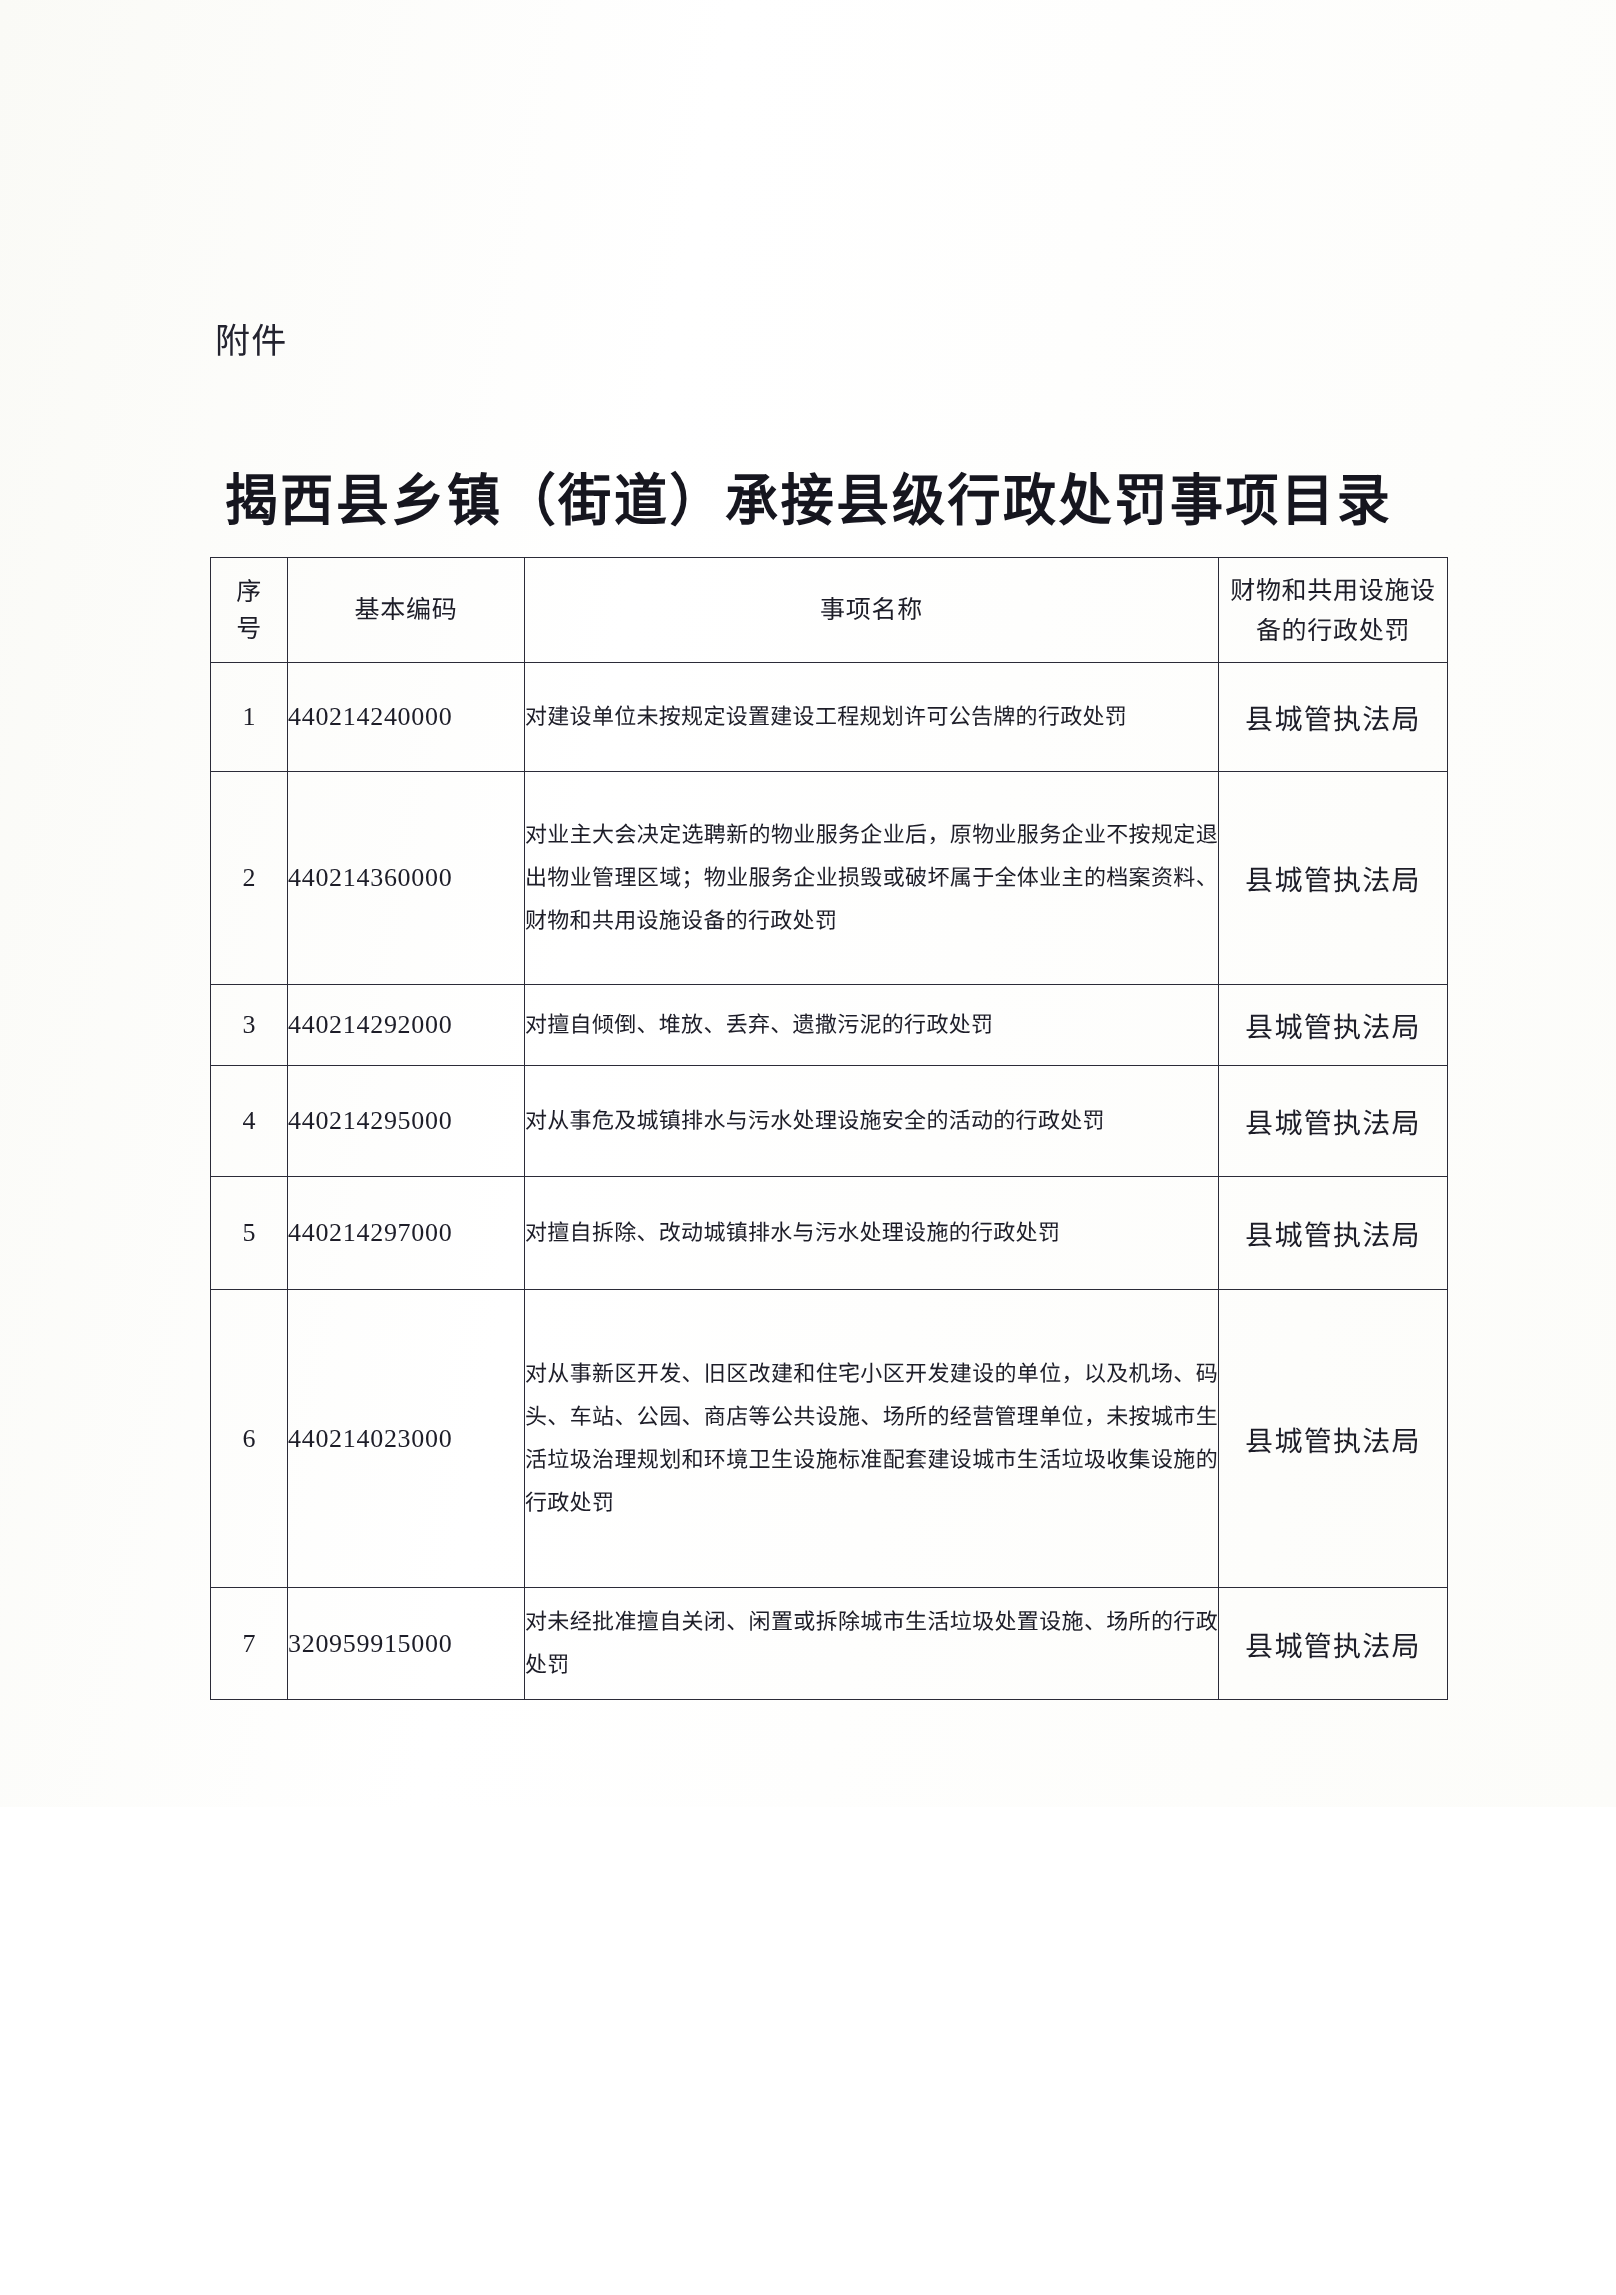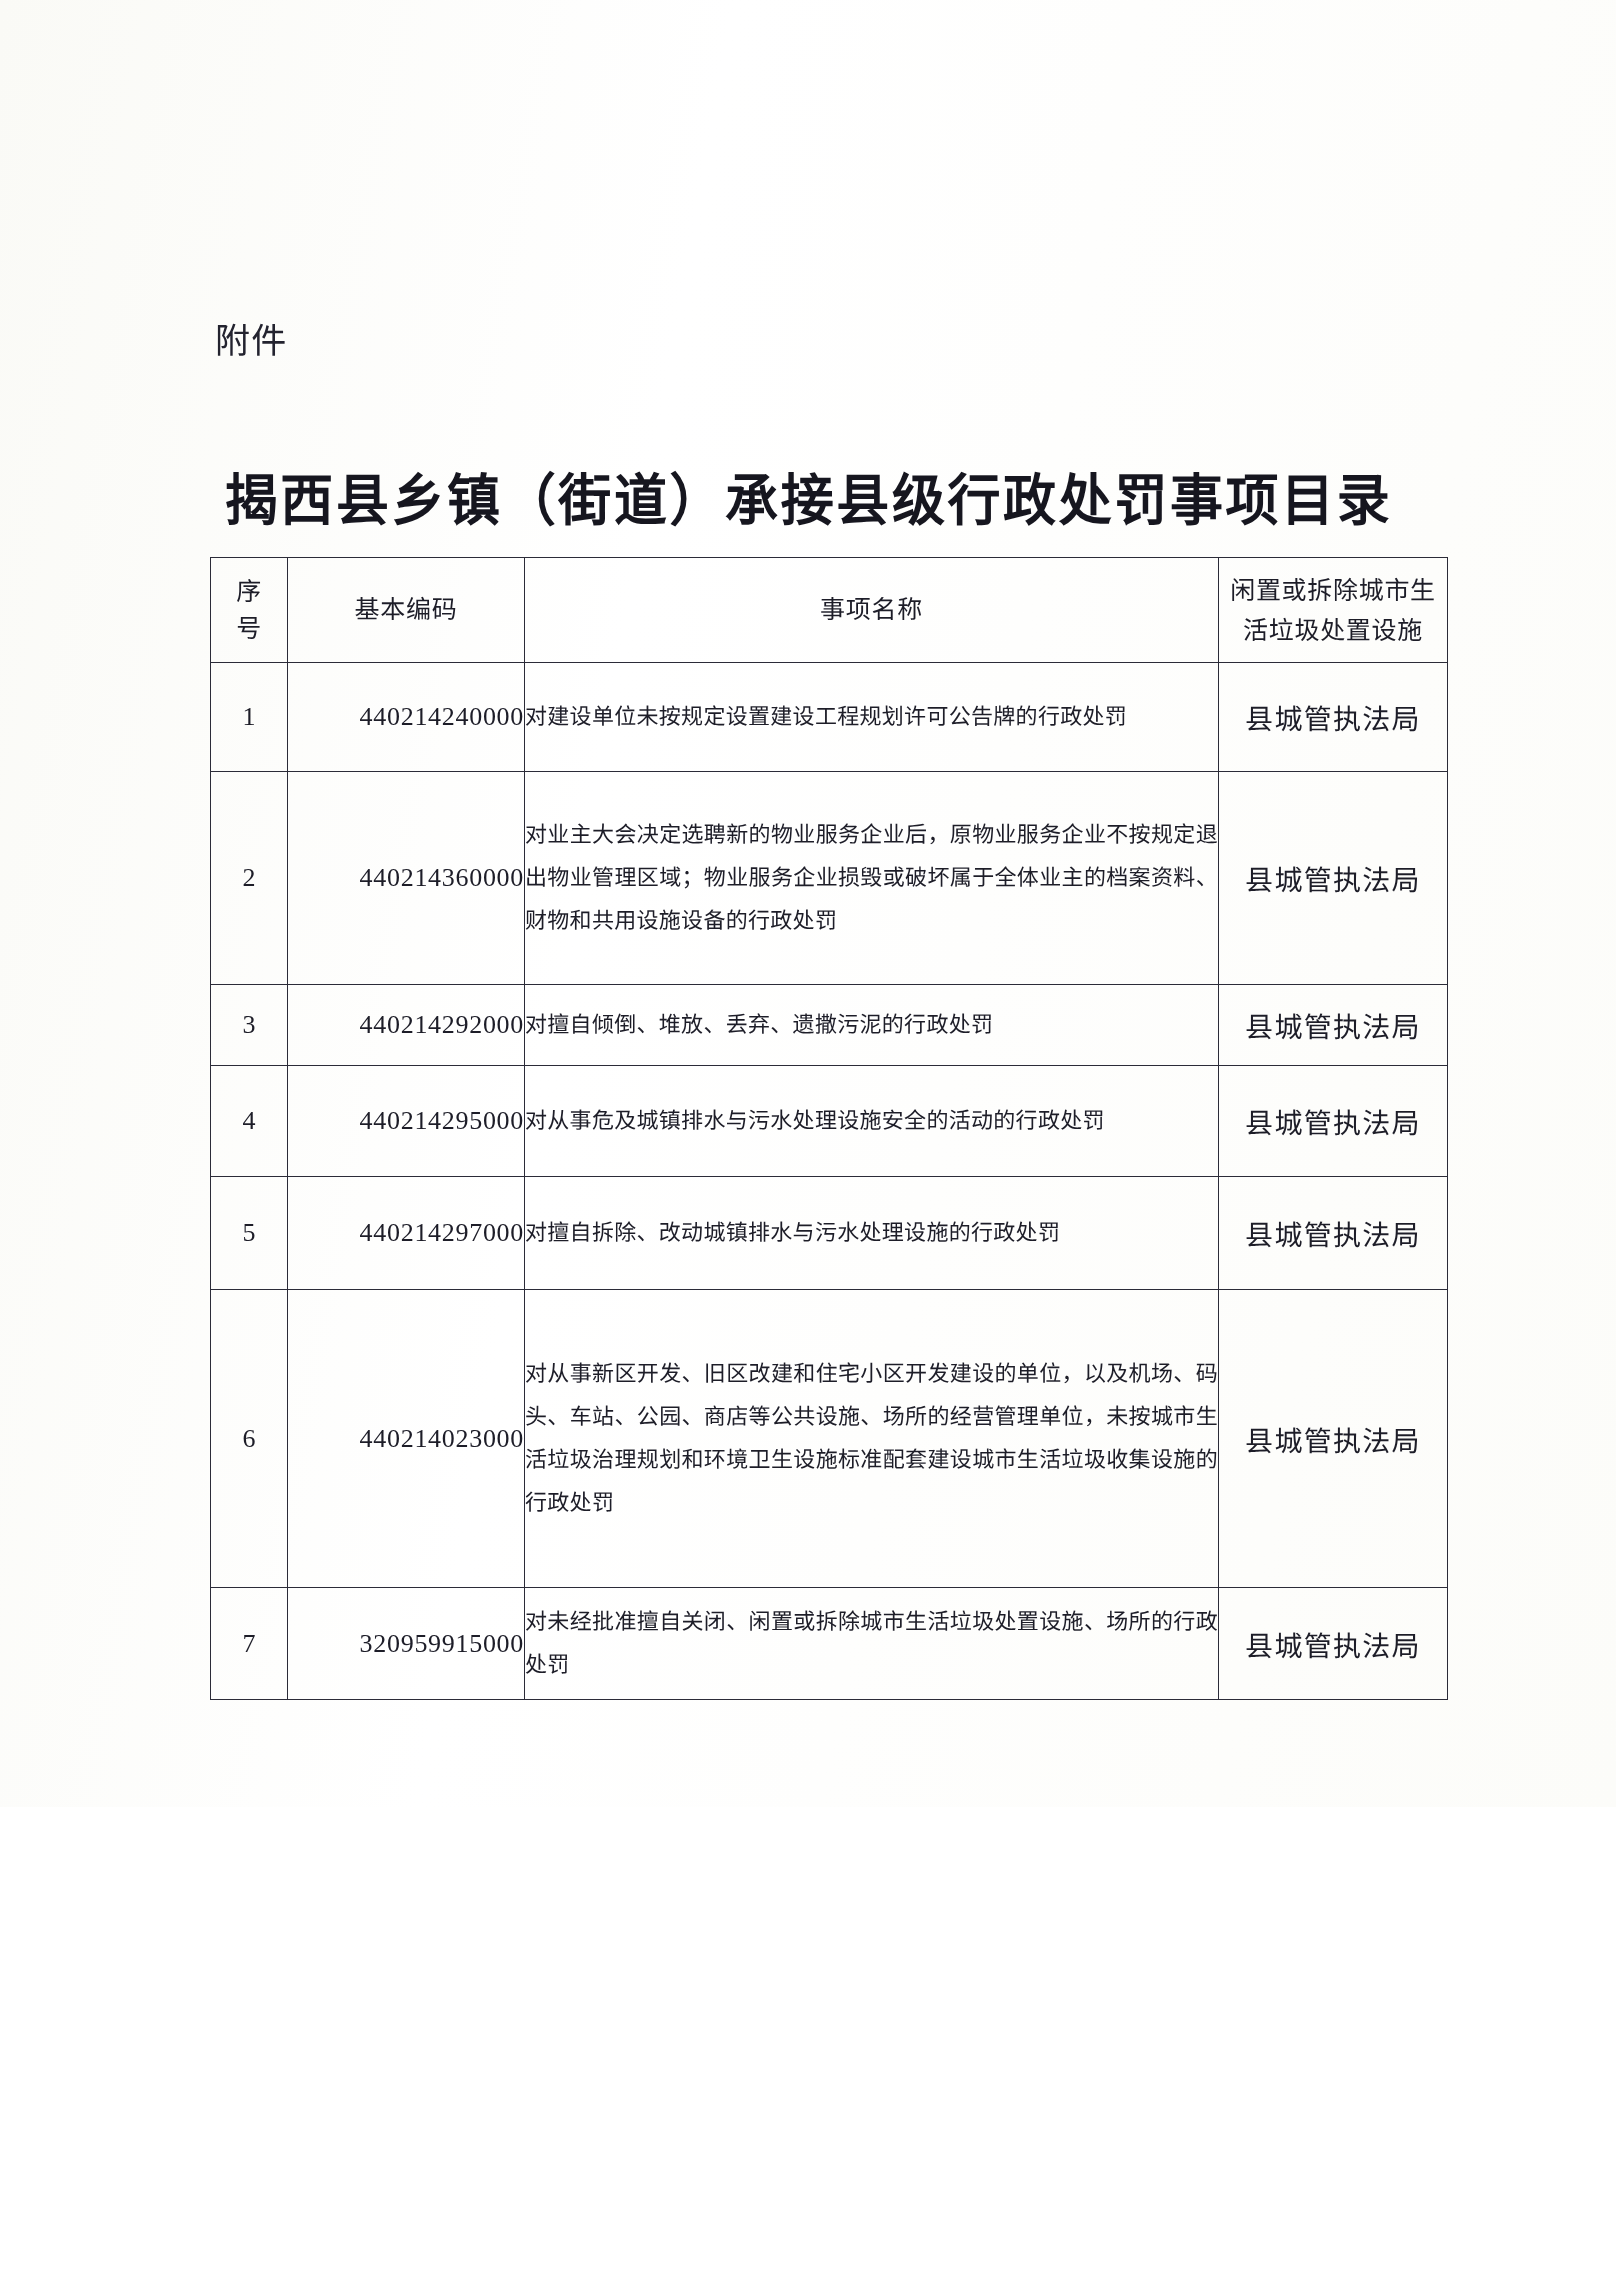--- a/index.html
+++ b/index.html
@@ -106,21 +106,21 @@
     word-break: break-all;
   }
 
   .cell-seq {
     text-align: center;
     font-size: 26px;
     font-family: "Liberation Serif", "DejaVu Serif", serif;
     letter-spacing: 0;
   }
   .cell-code {
-    text-align: right;
+    text-align: left;
     font-size: 26px;
     letter-spacing: 0.7px;
     font-family: "Liberation Serif", "DejaVu Serif", serif;
     white-space: nowrap;
   }
   .cell-name {
     text-align: left;
     font-size: 22px;
     line-height: 1.95;
     padding: 17px 14.3px 17px 15.6px;
@@ -181,21 +181,21 @@
             <th class="th-seq">
               <div class="th-inner">序号</div>
             </th>
             <th class="th-code">
               <div class="th-inner">基本编码</div>
             </th>
             <th class="th-name">
               <div class="th-inner">事项名称</div>
             </th>
             <th class="th-dept">
-              <div class="th-inner">闲置或拆除城市生活垃圾处置设施</div>
+              <div class="th-inner">财物和共用设施设备的行政处罚</div>
             </th>
           </tr>
         </thead>
         <tbody>
           <tr data-row="0">
             <td class="cell-seq">1</td>
             <td class="cell-code">440214240000</td>
             <td class="cell-name">对建设单位未按规定设置建设工程规划许可公告牌的行政处罚</td>
             <td class="cell-dept">县城管执法局</td>
           </tr>

